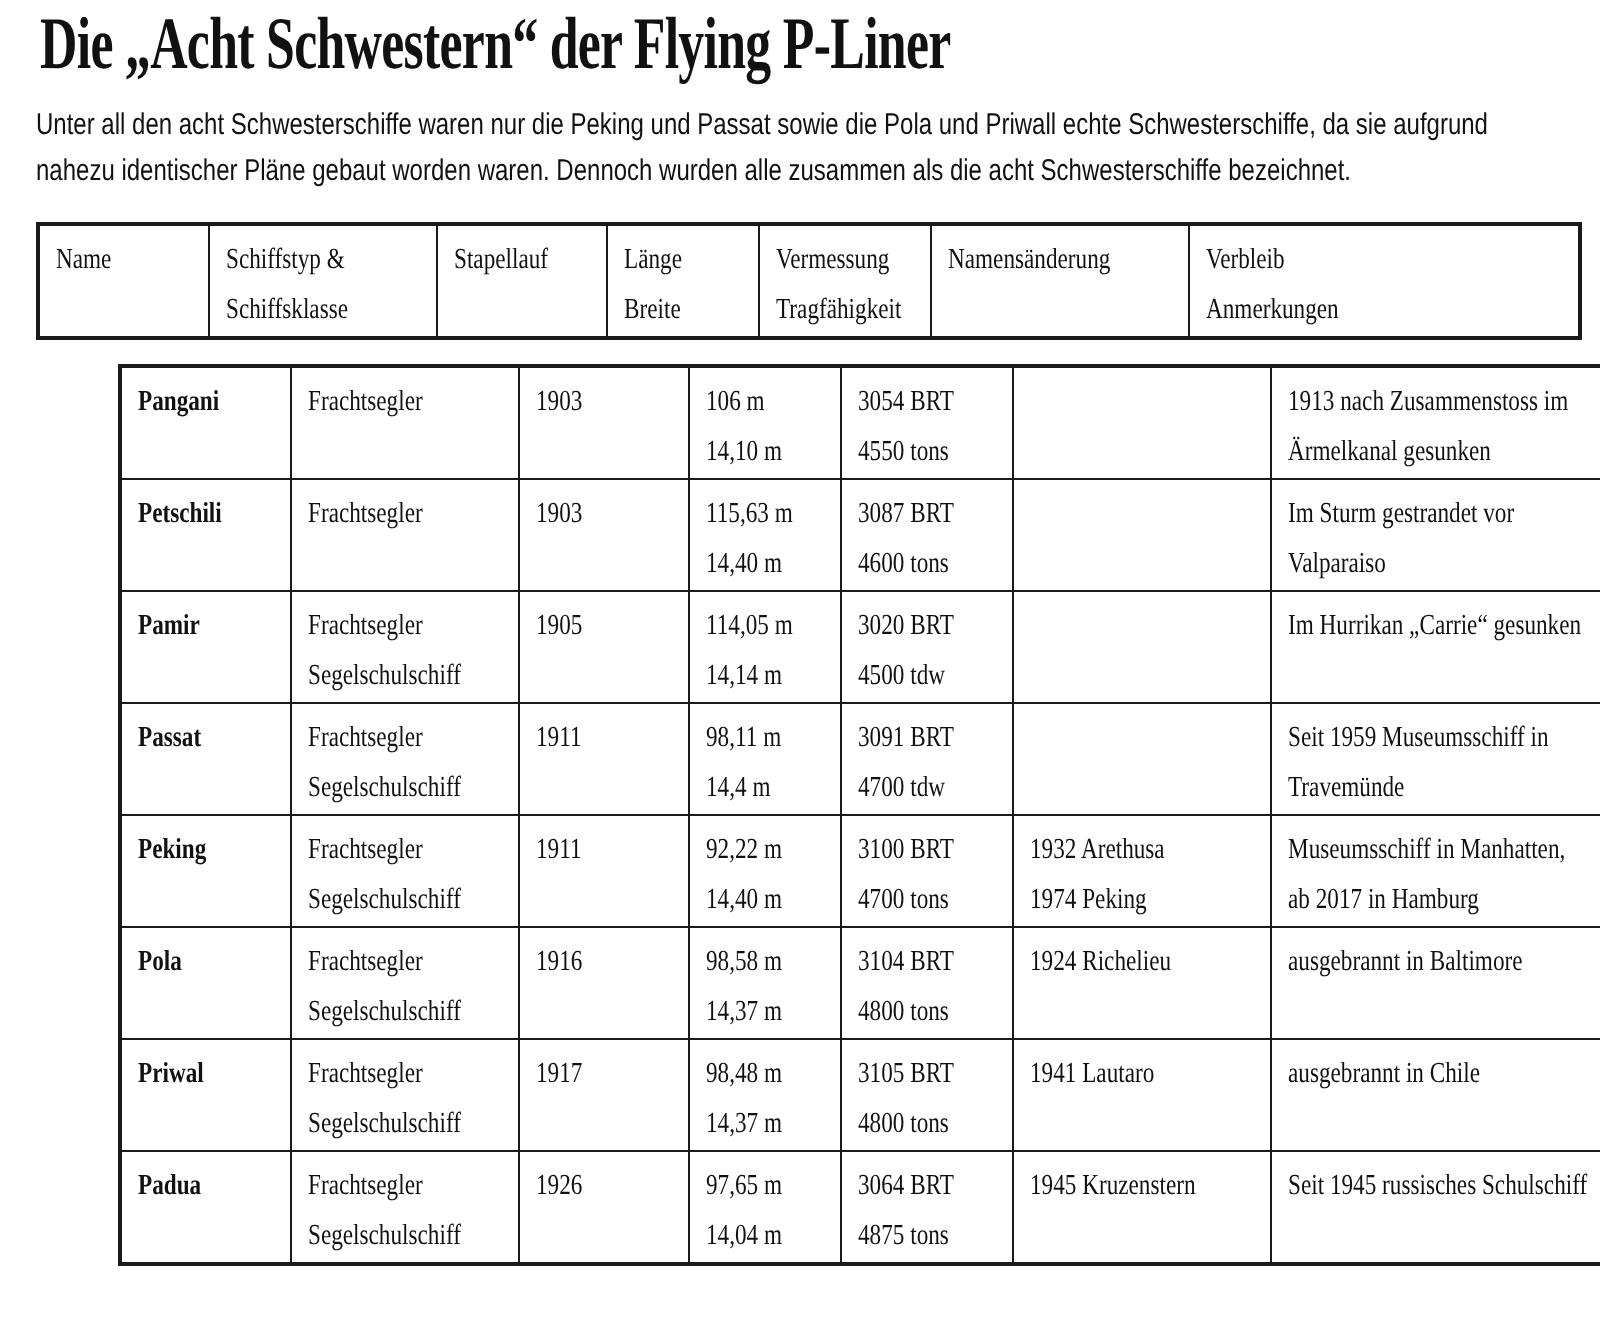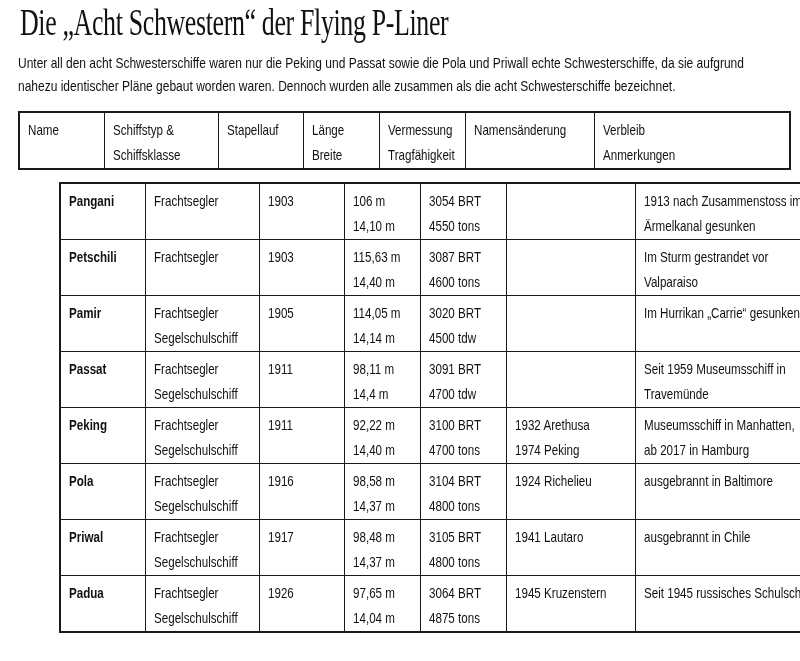--- a/index.html
+++ b/index.html
@@ -11,21 +11,21 @@
     position: relative;
     overflow: hidden;
   }
   .page { position: absolute; inset: 0; }
 
   
   .title {
     position: absolute; top: 2px; left: 20px;
     margin: 0; padding: 0;
     font-family: "Liberation Serif", serif;
-    font-weight: normal;
+    font-weight: bold;
     font-size: 37px;
     line-height: 42px;
     white-space: nowrap;
   }
   .sqt {
     display: inline-block;
     transform: scaleX(0.70);
     transform-origin: 0 50%;
     letter-spacing: -0.5px;
   }
@@ -44,20 +44,21 @@
     transform-origin: 0 50%;
   }
 
   
   .tbl {
     position: absolute; left: 18px;
     border-collapse: collapse;
     table-layout: fixed;
     width: 771px;
     border: 2px solid #1a1a1a;
+    font-family: Liberation Serif, serif;
   }
   .header-tbl { top: 111px; }
   .body-tbl   { top: 182px; margin-left: 41px; }
   .tbl th, .tbl td {
     border: 1.5px solid #1a1a1a;
     vertical-align: top;
     padding: 5px 2px 0 8px;
     font-weight: normal;
     text-align: left;
     overflow: visible;

